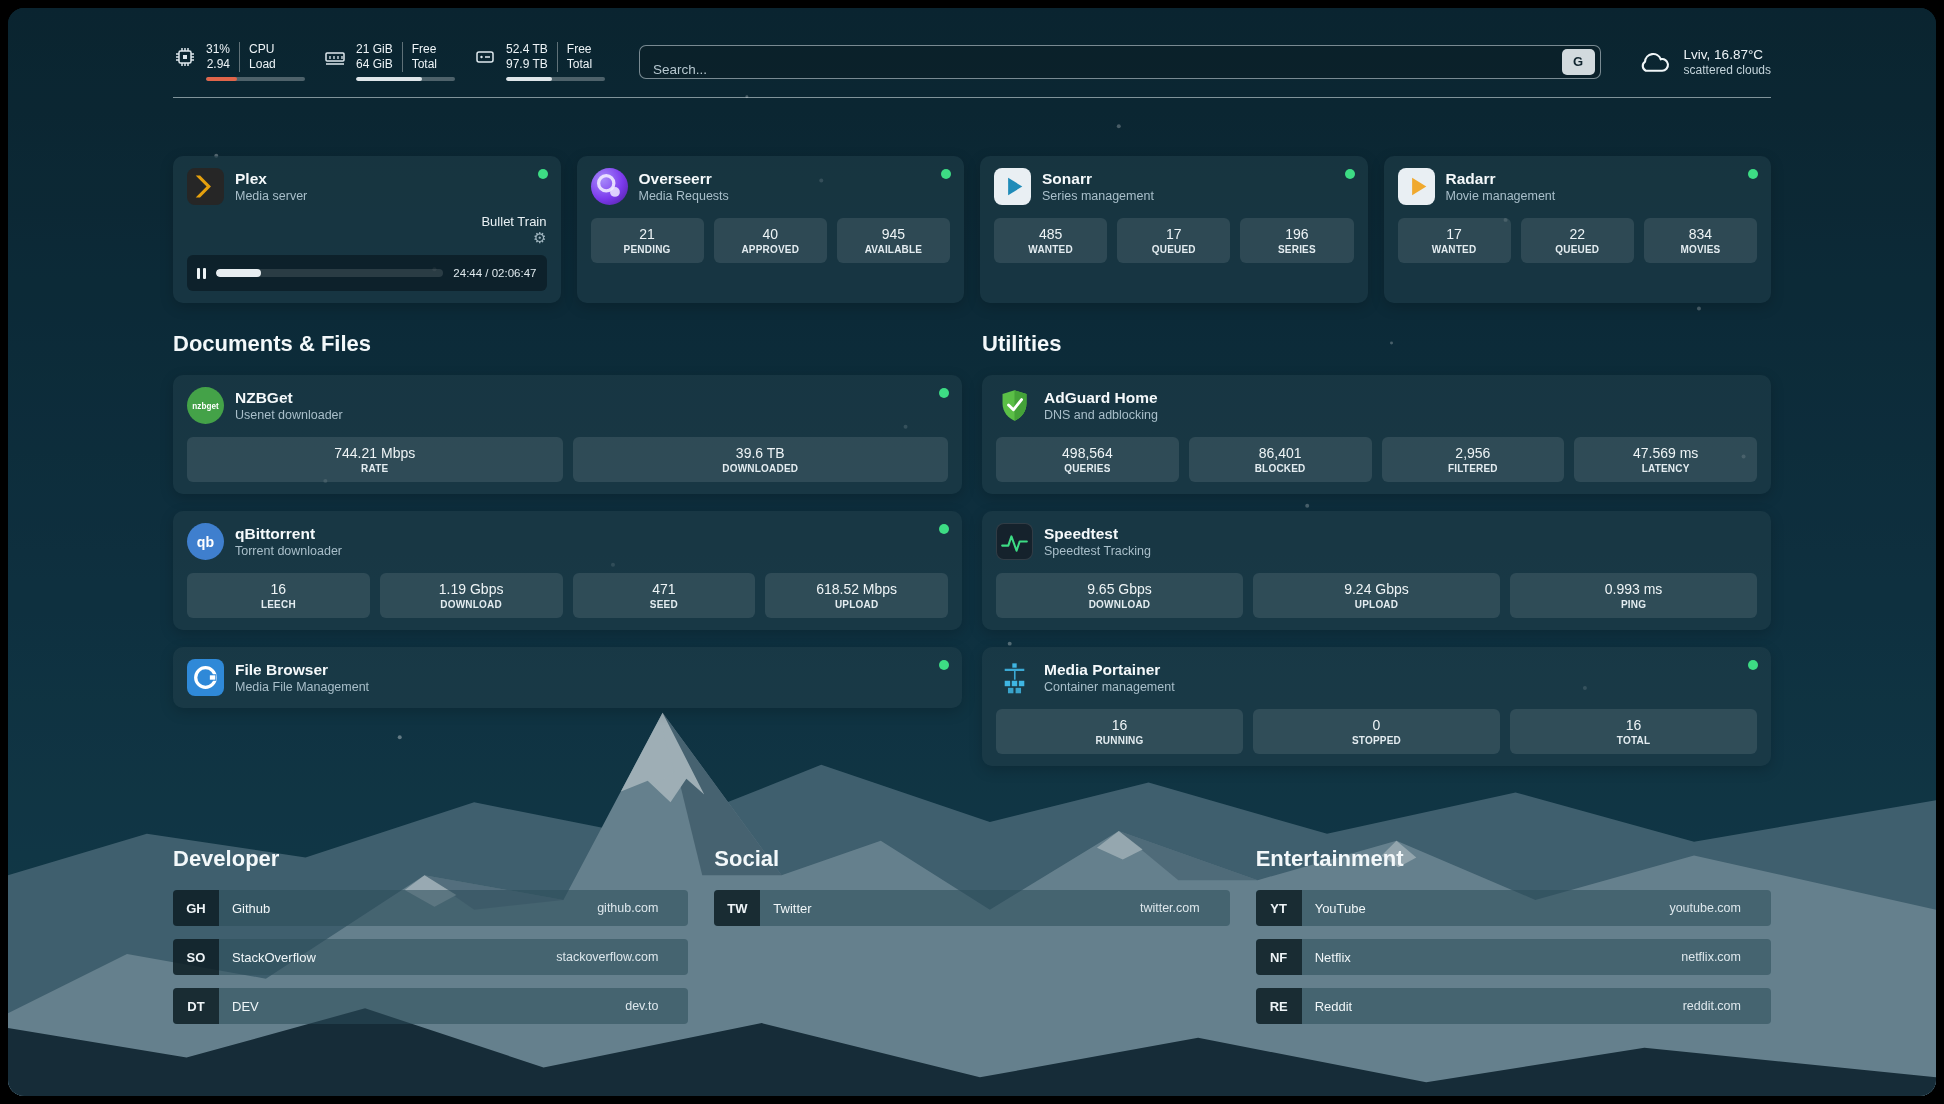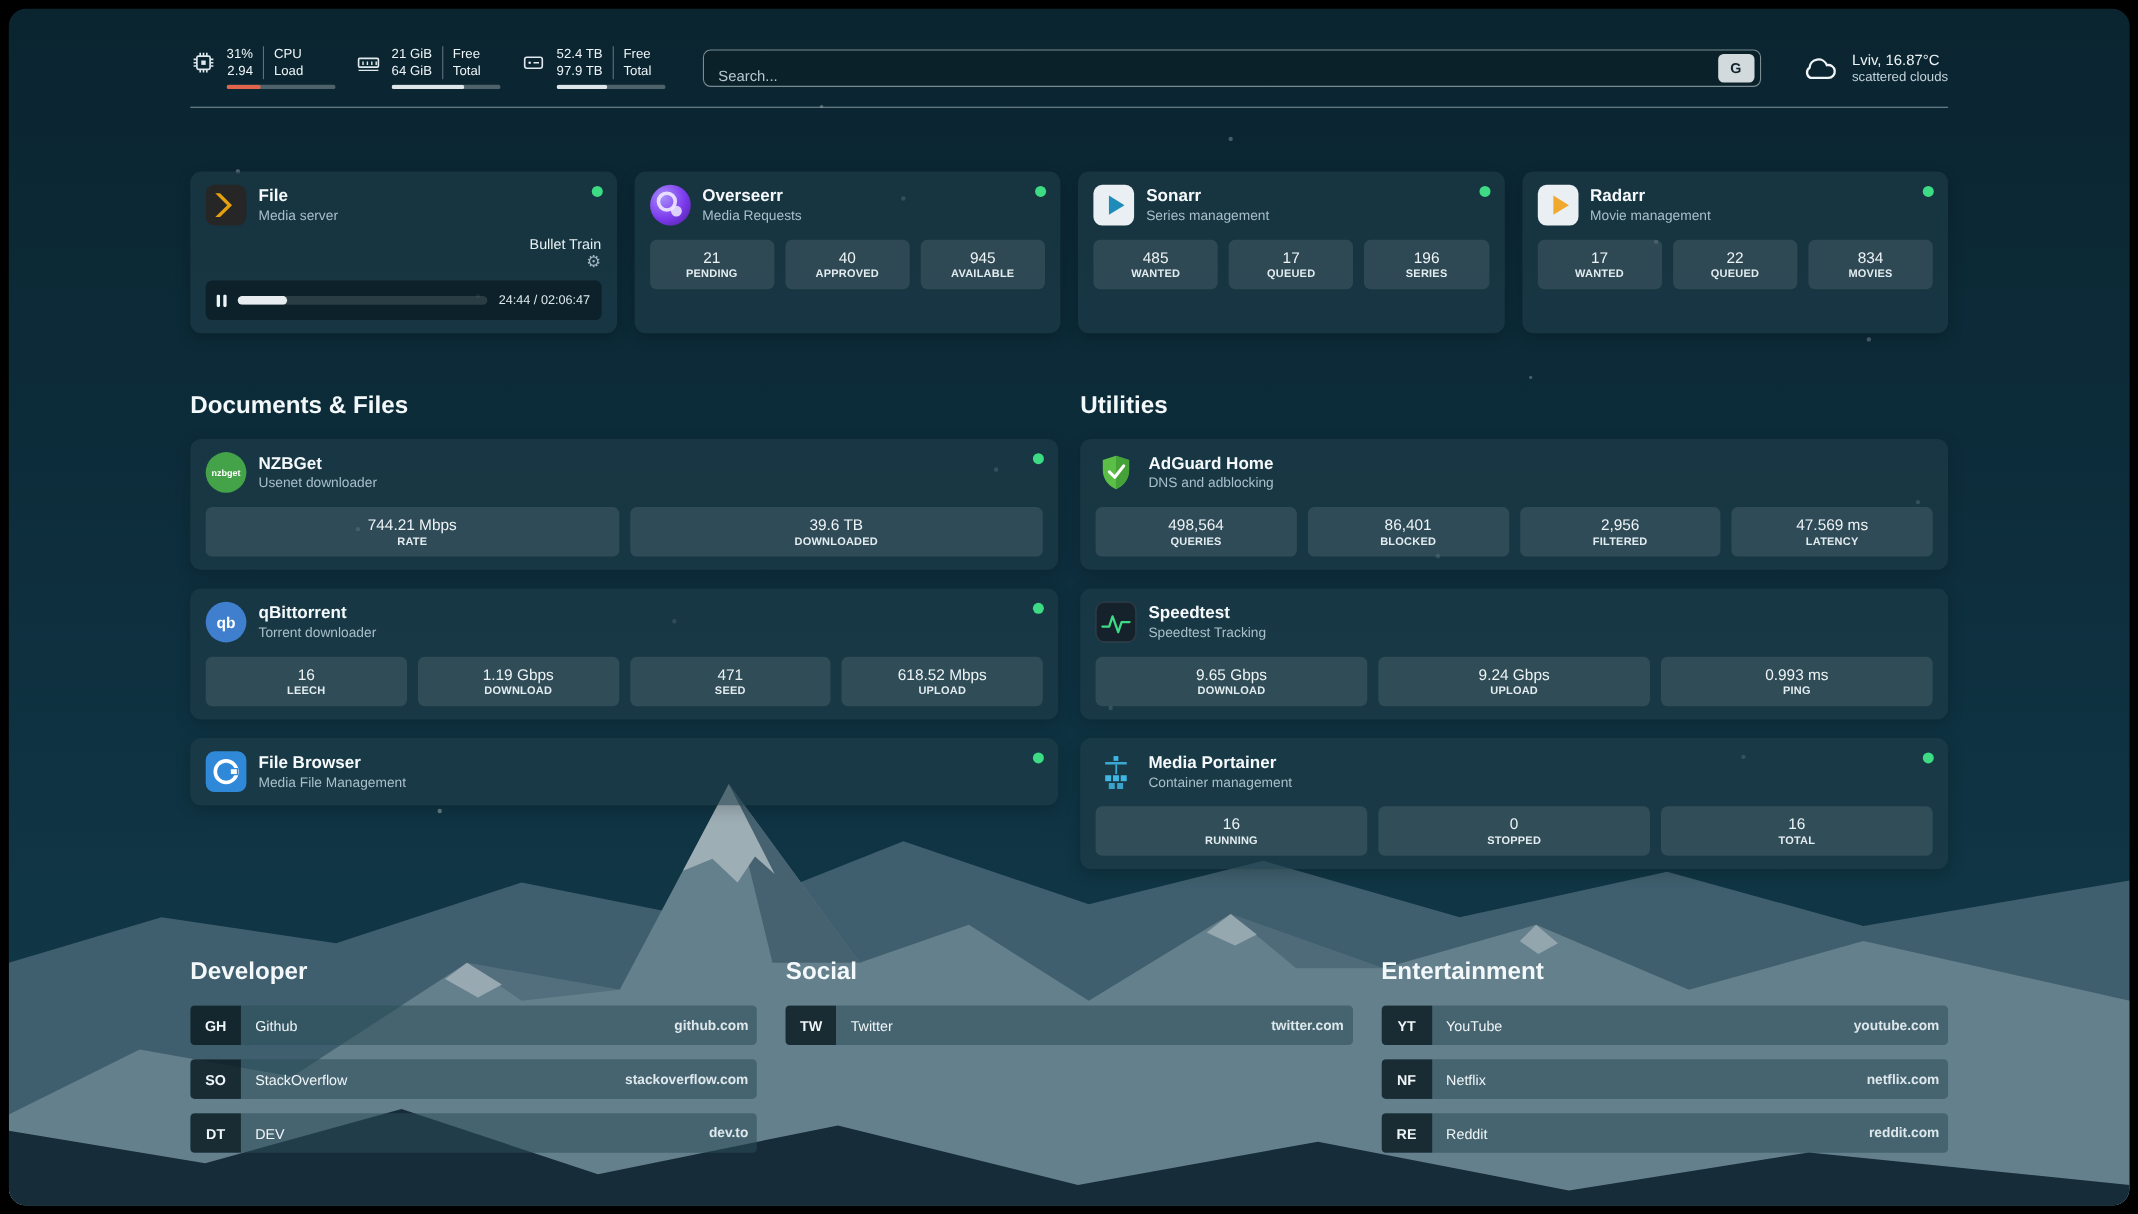--- a/index.html
+++ b/index.html
@@ -75,29 +75,29 @@
   
   .player-row { display: flex; align-items: flex-end; justify-content: space-between; margin-top: 9px; font-size: 13px; color: #e9f1f4; flex-direction: column; }
   .gear { color: #9fb4be; font-size: 15px; cursor: pointer; }
   .player-bar { margin-top: 8px; height: 36px; background: rgba(4,14,20,0.5); border-radius: 6px; display: flex; align-items: center; padding: 0 10px; gap: 10px; }
   .pause { display: flex; gap: 3px; cursor: pointer; }
   .pause i { display: block; width: 3px; height: 11px; background: #eef4f6; border-radius: 1px; }
   .player-track { flex: 1; height: 8px; border-radius: 4px; background: rgba(255,255,255,0.12); overflow: hidden; }
   .player-fill { height: 100%; background: #e7edf0; border-radius: 4px; }
   .player-time { font-size: 11.5px; color: #dfe9ed; white-space: nowrap; }
 
-  .cols { display: grid; grid-template-columns: 1fr 1fr; gap: 20px; margin-top: 52px; }
+  .cols { display: grid; grid-template-columns: 1fr 1fr; gap: 20px; margin-top: 28px; }
   .col-cards { display: flex; flex-direction: column; gap: 17px; }
 
   
   .bookmarks { display: grid; grid-template-columns: 1fr 1fr 1fr; gap: 26px; margin-top: 80px; }
   .bm-row { display: flex; align-items: center; height: 36px; border-radius: 4px; background: rgba(44,76,90,0.55); margin-bottom: 13px; overflow: hidden; cursor: pointer; }
   .bm-abbr { width: 46px; align-self: stretch; background: rgba(9,22,28,0.72); color: #eef4f7; font-size: 13px; font-weight: 600; display: flex; align-items: center; justify-content: center; }
   .bm-name { margin-left: 13px; font-size: 13px; color: #f0f6f8; }
-  .bm-url { margin-left: auto; margin-right: 8px; font-size: 12.5px; color: #dde7ec; font-weight: bold; }
+  .bm-url { margin-left: auto; margin-right: 30px; font-size: 12.5px; color: #dde7ec; }
 
   
   .ic-plex { background: #262626; }
   .ic-overseerr { background: radial-gradient(circle at 32% 30%, #a78bfa 0%, #7c3aed 55%, #4c1d95 100%); border-radius: 50%; }
   .ic-sonarr { background: #e9eff3; }
   .ic-radarr { background: #e9eff3; }
   .ic-nzbget { background: #44a248; border-radius: 50%; }
   .ic-qbittorrent { background: #3f7fce; border-radius: 50%; }
   .ic-filebrowser { background: #2f89d8; }
   .ic-adguard { background: transparent; }
@@ -243,21 +243,21 @@
 
         <div class="card">
           <span class="dot"></span>
           <div class="card-head">
             <div class="app-icon ic-plex">
               <svg viewBox="0 0 34 34" width="37" height="37">
                   <path d="M12 7 L22 17 L12 27 L8 27 L18 17 L8 7 Z" fill="#e5a00d"></path>
                 </svg>
             </div>
             <div class="app-meta">
-              <div class="app-name">File</div>
+              <div class="app-name">Plex</div>
               <div class="app-sub">Media server</div>
             </div>
           </div>
           <div class="player-row">
             <span>Bullet Train</span>
             <span class="gear">⚙</span>
           </div>
           <div class="player-bar">
             <span class="pause">
                 <i></i>

